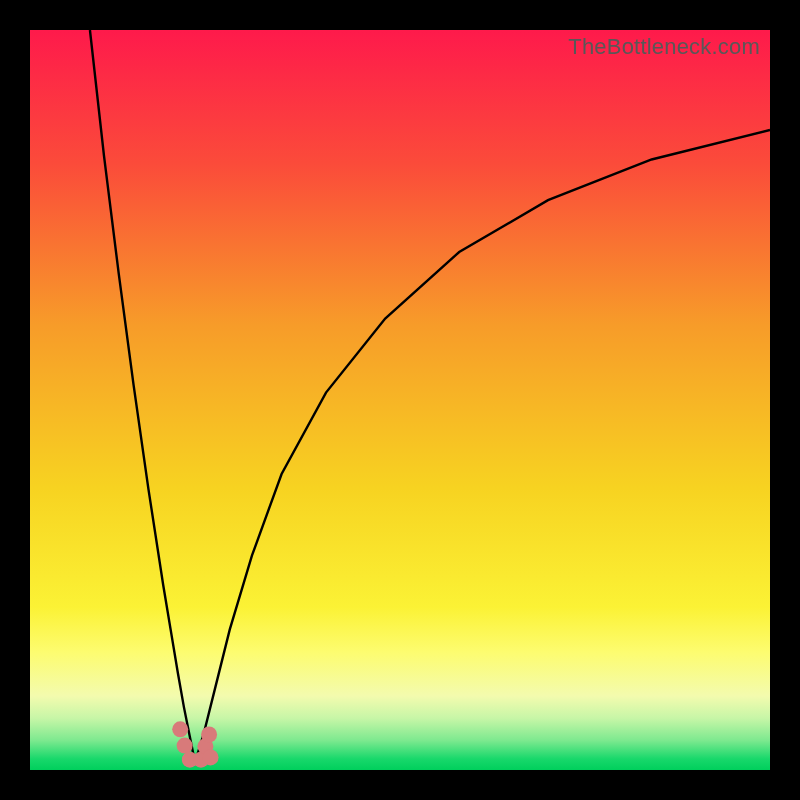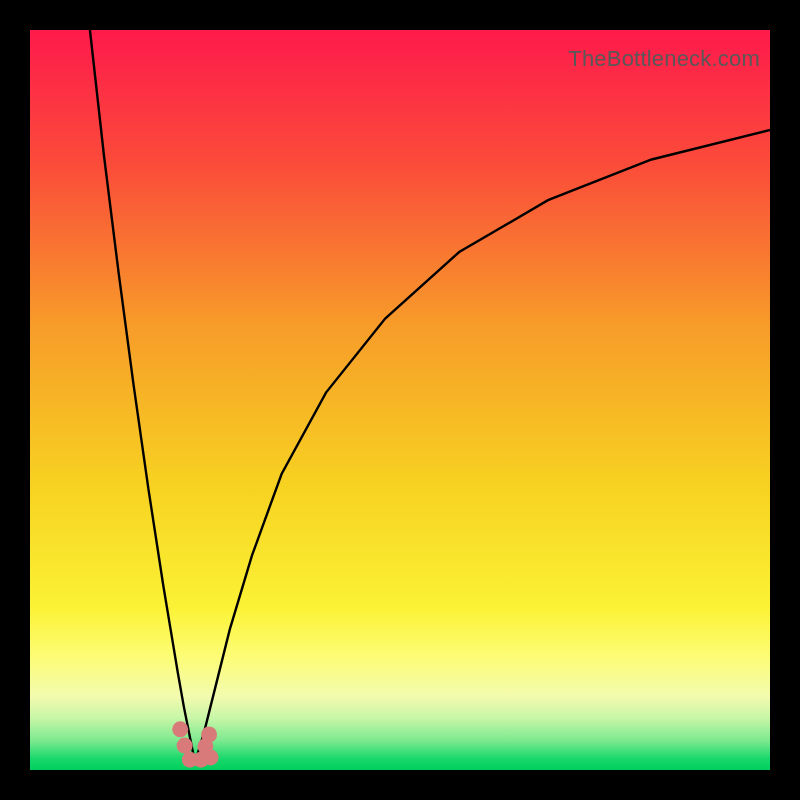--- a/index.html
+++ b/index.html
@@ -21,21 +21,21 @@
   }
   .plot-bg {
     position: absolute;
     left: 0;
     top: 0;
     width: 740px;
     height: 740px;
   }
   .watermark {
     position: absolute;
-    top: 16px;
+    top: 4px;
     right: 10px;
     color: #585858;
     font-size: 22px;
     font-weight: 500;
     letter-spacing: 0.2px;
     z-index: 20;
   }
   svg.curves {
     position: absolute;
     left: 0;

